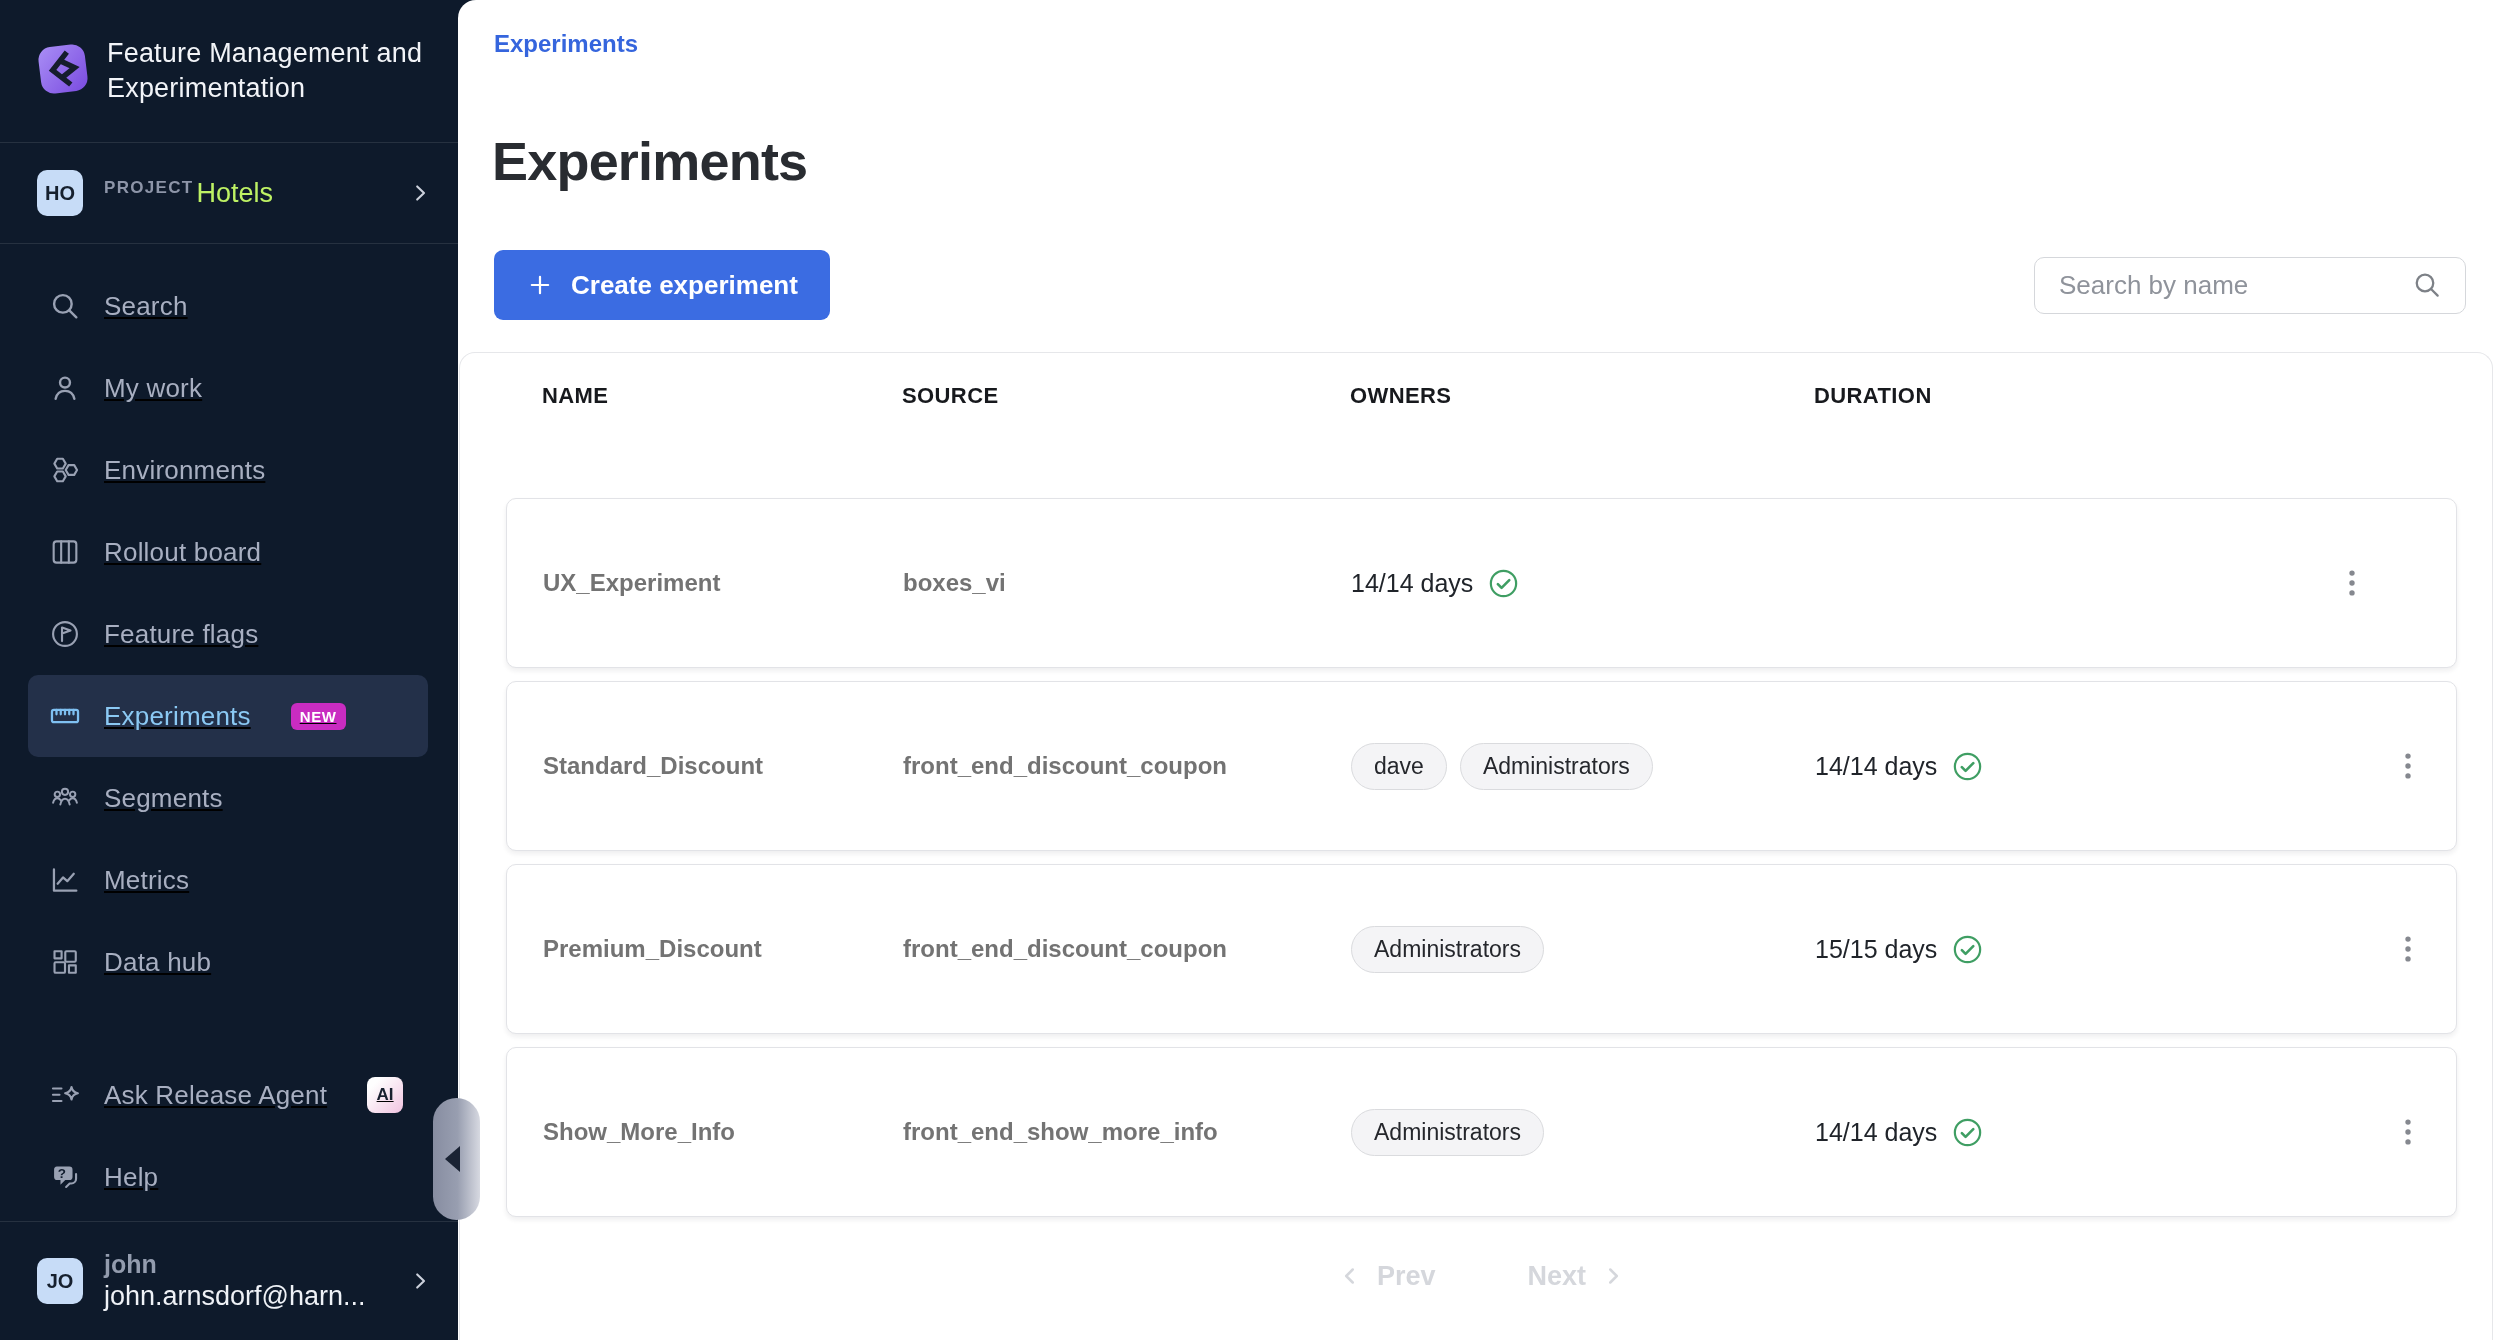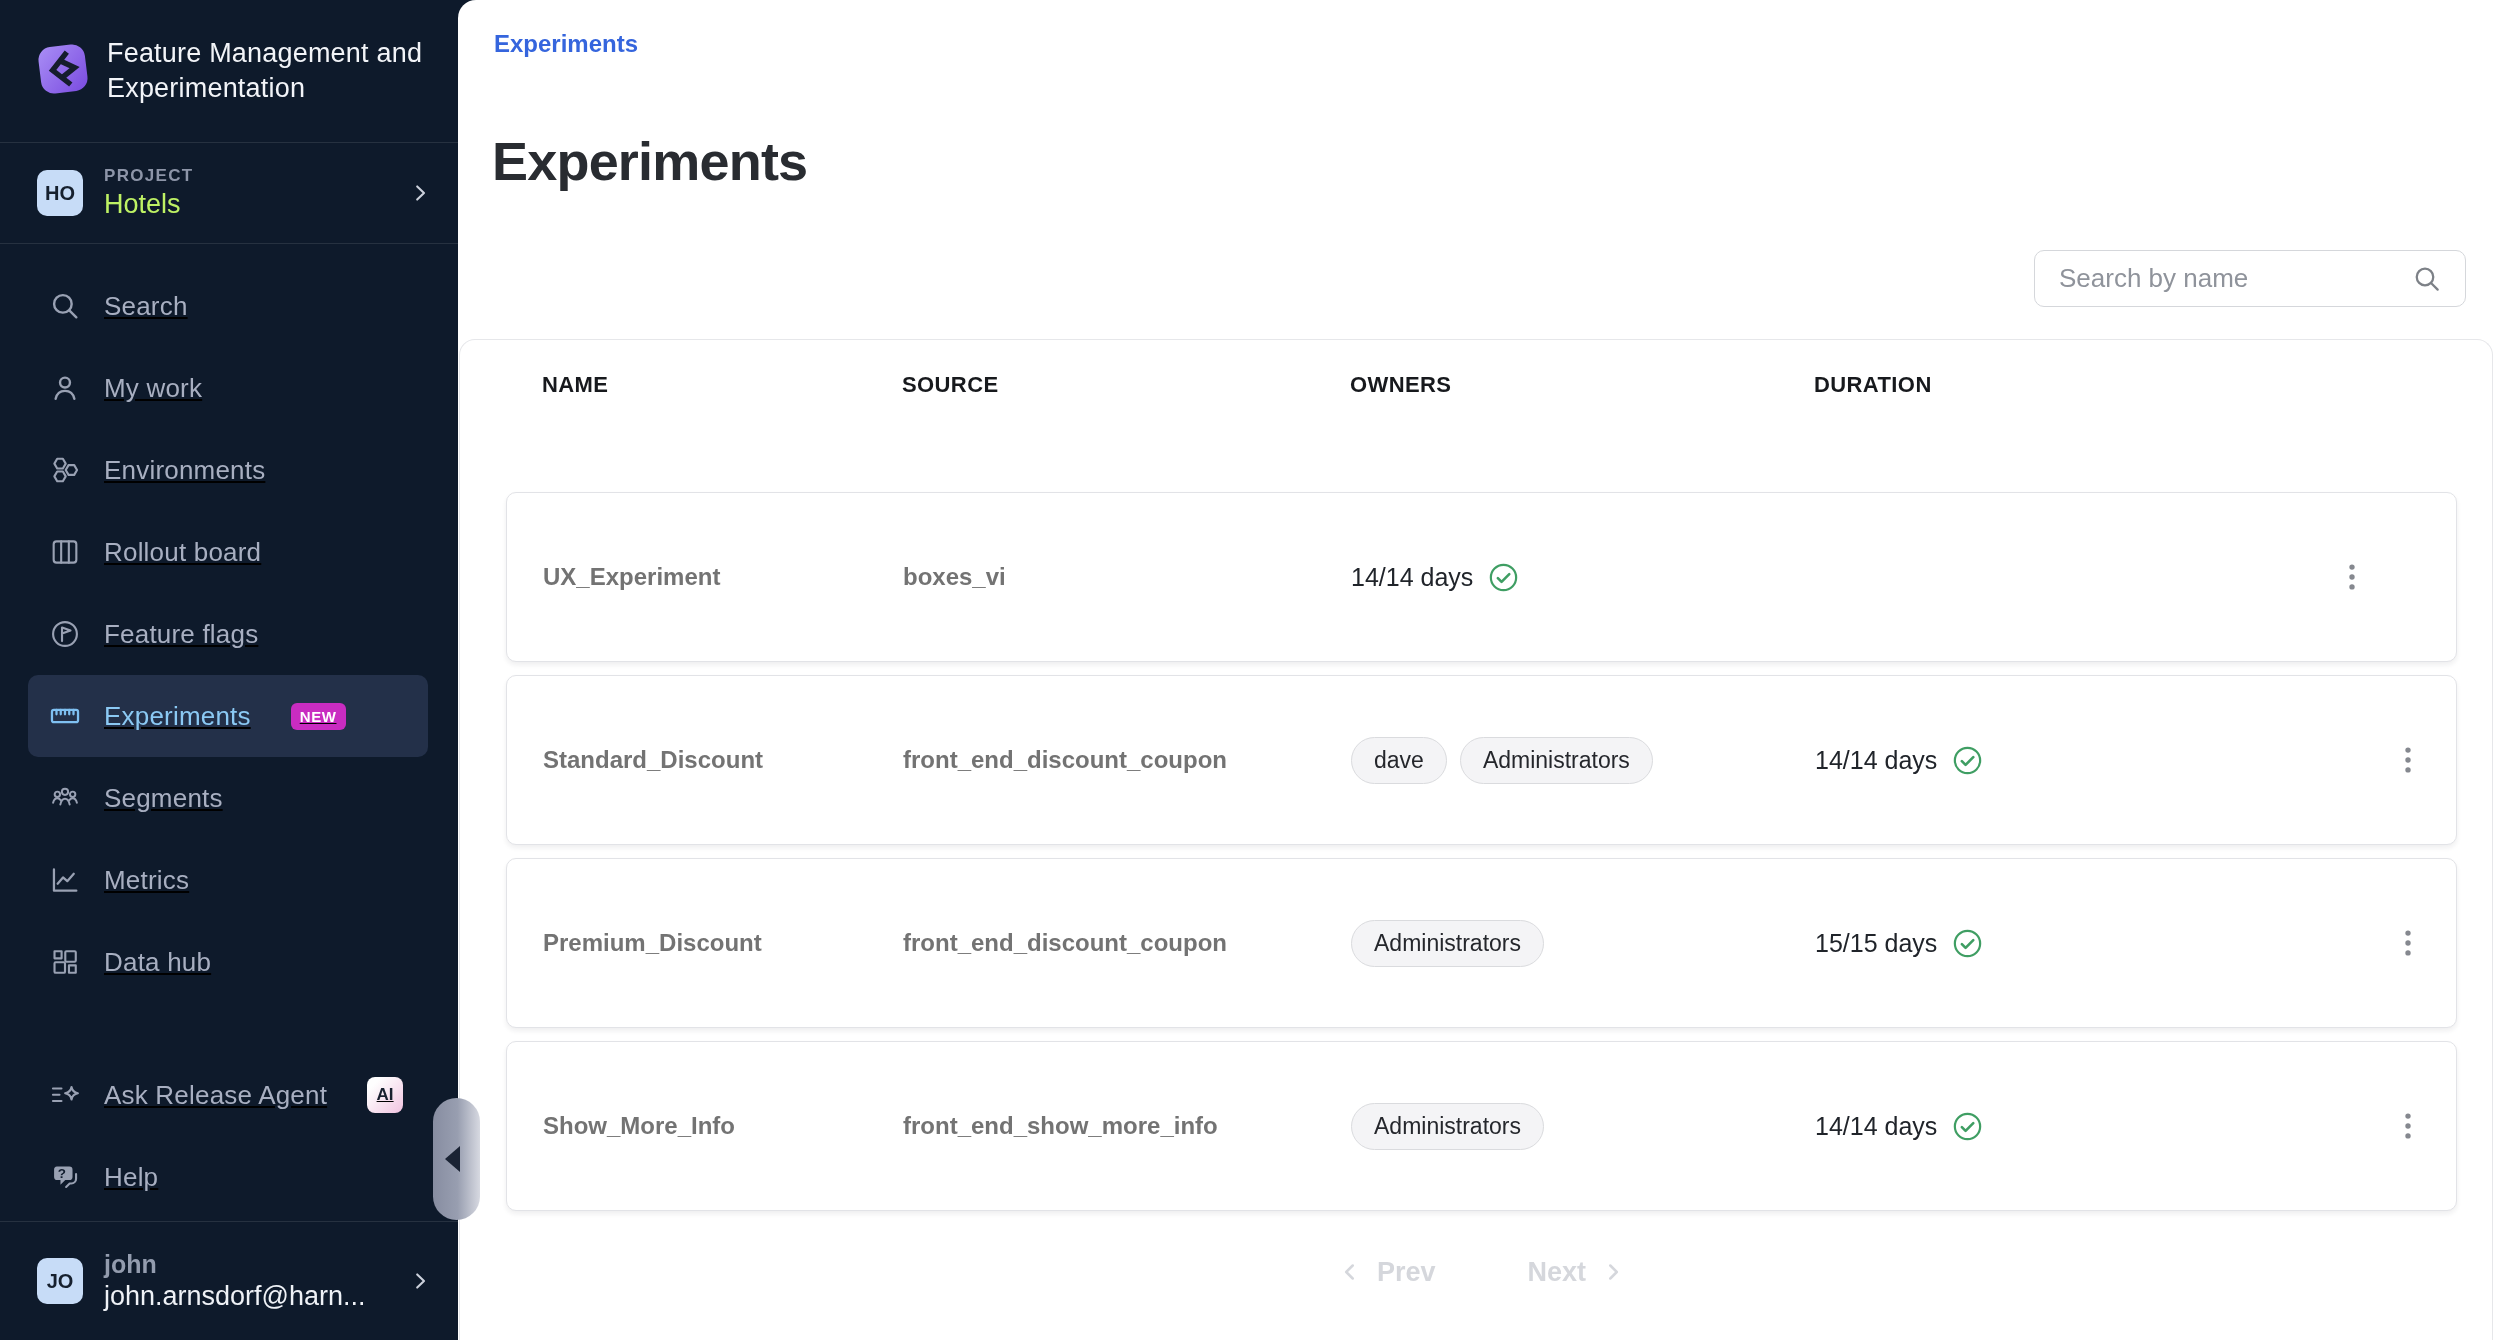--- a/index.html
+++ b/index.html
@@ -7,21 +7,21 @@
   body { font-family:"Liberation Sans", sans-serif; background:#0e1a2b; overflow:hidden; }
   .app { display:flex; width:2498px; height:1340px; position:relative; }
 
   
   .sidebar { width:458px; min-width:458px; height:100%; background:#0e1a2b; display:flex; flex-direction:column; position:relative; }
   .divider { height:1px; background:rgba(255,255,255,0.10); width:100%; }
   .brand { height:142px; display:flex; align-items:center; gap:16px; padding:0 24px 0 35px; cursor:pointer; }
   .brand-title { color:#f2f4f8; font-size:27px; line-height:35px; font-weight:500; letter-spacing:.2px; }
   .proj-row { height:100px; display:flex; align-items:center; gap:21px; padding:0 26px 0 37px; cursor:pointer; }
   .badge-sq { width:46px; height:46px; border-radius:10px; background:#c7dcf7; color:#16202e; font-size:20px; font-weight:700; display:flex; align-items:center; justify-content:center; }
-  .proj-texts { display:flex; flex-direction:column; gap:3px; }
+  .proj-texts { display:flex; flex-direction:row; gap:3px; }
   .proj-label { font-size:17px; font-weight:700; letter-spacing:1.3px; color:#8d95a8; }
   .proj-name { font-size:27px; color:#bef264; }
   .row-chevron { margin-left:auto; color:#ccd1dc; display:flex; }
 
   .nav { padding-top:21px; display:flex; flex-direction:column; }
   .nav-item { height:82px; margin:0 30px 0 28px; border-radius:10px; display:flex; align-items:center; padding-left:20px; gap:22px; cursor:pointer;text-decoration:underline; }
   .nav-icon { width:34px; height:34px; color:#99a1b3; display:flex; align-items:center; justify-content:center; flex:0 0 34px; }
   .nav-label { font-size:26px; color:#a8afc1; letter-spacing:.2px; white-space:nowrap; }
   .nav-item.active { background:#233049; }
   .nav-item.active .nav-icon { color:#7fc0f2; }
@@ -246,20 +246,28 @@
 
   <div class="collapse-handle">
     <span class="collapse-tri"></span>
   </div>
 
   <main class="main">
     <div class="breadcrumb">Experiments</div>
     <h1 class="page-title">Experiments</h1>
 
     <div class="toolbar">
+      <button class="create-btn">
+        <span style="display:flex">
+          <svg width="28" height="28" viewBox="0 0 24 24" fill="none" stroke="#ffffff" stroke-width="1.9" stroke-linecap="round">
+              <path d="M12 5v14M5 12h14"></path>
+            </svg>
+        </span>
+        <span>Create experiment</span>
+      </button>
       <div class="search-box">
         <input type="text" placeholder="Search by name" style="">
         <span class="search-glyph">
           <svg width="32" height="32" viewBox="0 0 24 24" fill="none" stroke="currentColor" stroke-width="1.7" stroke-linecap="round">
               <circle cx="10.5" cy="10.5" r="6.2"></circle>
               <line x1="15.2" y1="15.2" x2="20" y2="20"></line>
             </svg>
         </span>
       </div>
     </div>

